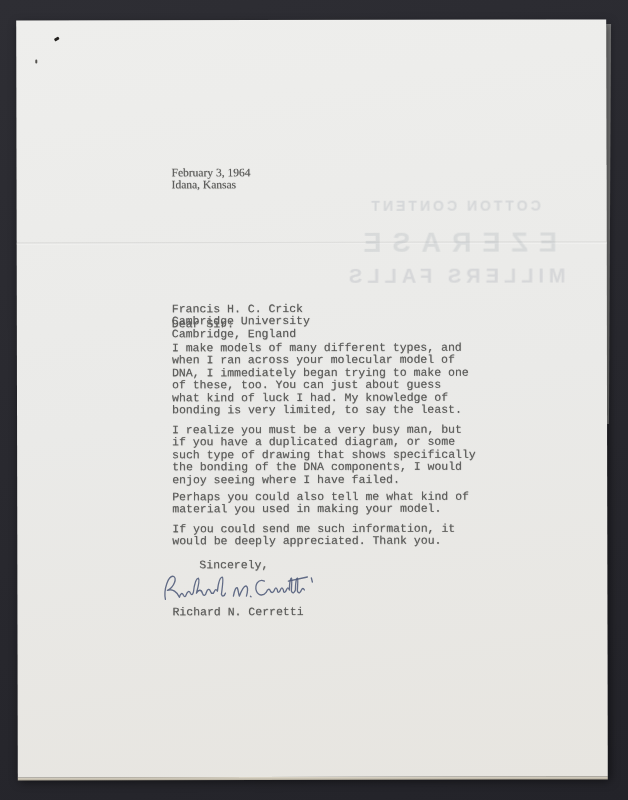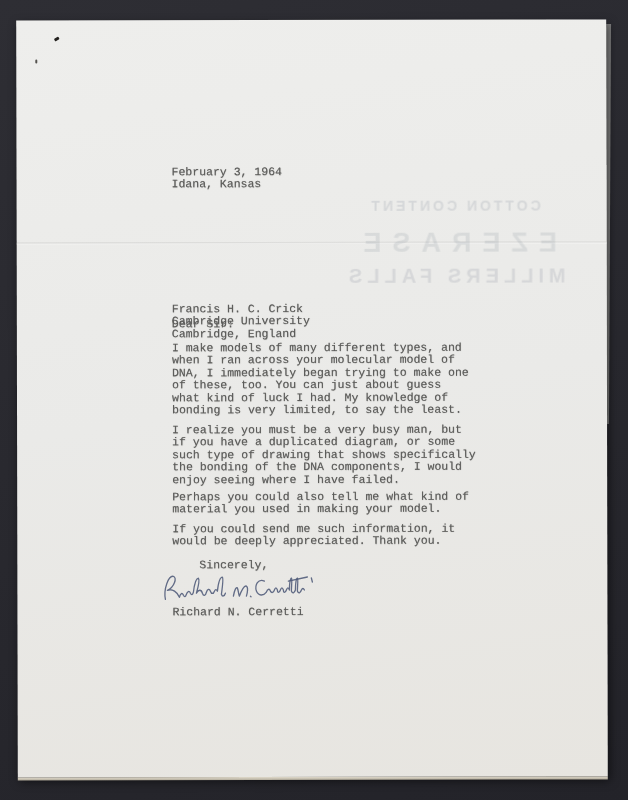--- a/index.html
+++ b/index.html
@@ -25,21 +25,21 @@
   .speck1{position:absolute;left:38px;top:17px;width:5px;height:3px;background:#23211e;transform:rotate(-30deg);border-radius:1px;}
   .speck2{position:absolute;left:19px;top:39px;width:2px;height:4px;background:#55534f;border-radius:1px;}
   .fold-line{position:absolute;left:0;top:222px;width:100%;height:2px;
     background:linear-gradient(rgba(160,160,158,0.28),rgba(255,255,255,0.5));}
   .tw{
     position:absolute;left:155px;
     font:11.5px/12.4px "Liberation Mono", monospace;
     color:#5c5c5a;white-space:pre-line;
     text-shadow:0.2px 0.3px 0.7px rgba(92,92,90,0.65);
   }
-  .dateline{top:146px;}
+  .dateline{top:146px;font-family:Liberation Serif, serif;}
   .recipient{top:254px;margin-top:29px;}
   .salutation{top:298px;}
   .p1{top:322px;}
   .p2{top:404px;}
   .p3{top:471px;}
   .p4{top:503px;}
   .closing{top:539px;margin-left:27px;}
   .typed-name{top:586px;}
   .signature{position:absolute;left:144px;top:549px;width:160px;height:40px;}
   .signature path{fill:none;stroke:#4f5a79;stroke-width:1.3;stroke-linecap:round;stroke-linejoin:round;opacity:.88;}

